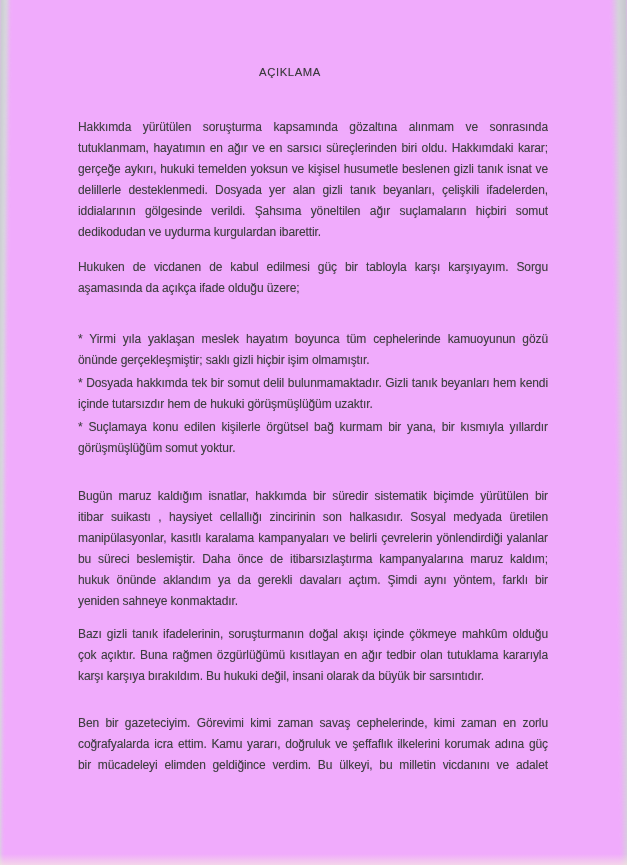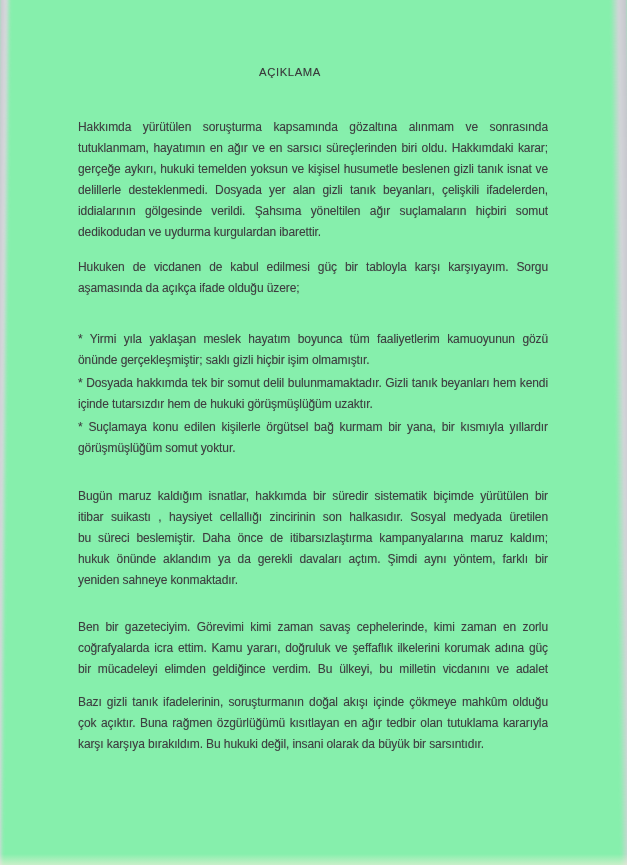--- a/index.html
+++ b/index.html
@@ -8,21 +8,21 @@
     width: 627px;
     height: 865px;
     overflow: hidden;
     background: #ffffff;
     font-family: "Liberation Sans", "DejaVu Sans", sans-serif;
   }
   .photo-frame {
     position: relative;
     width: 627px;
     height: 865px;
-    background: #86efac;
+    background: #f0abfc;
     overflow: hidden;
   }
   
   .edge {
     position: absolute;
     top: -6px;
     bottom: -6px;
     filter: blur(0.9px);
     pointer-events: none;
   }
@@ -107,50 +107,51 @@
       <div class="line">iddialarının gölgesinde verildi. Şahsıma yöneltilen ağır suçlamaların hiçbiri somut</div>
       <div class="line short">dedikodudan ve uydurma kurgulardan ibarettir.</div>
     </div>
 
     <div class="para para-2">
       <div class="line">Hukuken de vicdanen de kabul edilmesi güç bir tabloyla karşı karşıyayım. Sorgu</div>
       <div class="line short">aşamasında da açıkça ifade olduğu üzere;</div>
     </div>
 
     <div class="para para-3">
-      <div class="line">* Yirmi yıla yaklaşan meslek hayatım boyunca tüm faaliyetlerim kamuoyunun gözü</div>
+      <div class="line">* Yirmi yıla yaklaşan meslek hayatım boyunca tüm cephelerinde kamuoyunun gözü</div>
       <div class="line short">önünde gerçekleşmiştir; saklı gizli hiçbir işim olmamıştır.</div>
     </div>
 
     <div class="para para-4">
       <div class="line">* Dosyada hakkımda tek bir somut delil bulunmamaktadır. Gizli tanık beyanları hem kendi</div>
       <div class="line short">içinde tutarsızdır hem de hukuki görüşmüşlüğüm uzaktır.</div>
     </div>
 
     <div class="para para-5">
       <div class="line">* Suçlamaya konu edilen kişilerle örgütsel bağ kurmam bir yana, bir kısmıyla yıllardır</div>
       <div class="line short">görüşmüşlüğüm somut yoktur.</div>
     </div>
 
     <div class="para para-6">
       <div class="line">Bugün maruz kaldığım isnatlar, hakkımda bir süredir sistematik biçimde yürütülen bir</div>
       <div class="line">itibar suikastı , haysiyet cellallığı zincirinin son halkasıdır. Sosyal medyada üretilen</div>
+      <div class="line">manipülasyonlar, kasıtlı karalama kampanyaları ve belirli çevrelerin yönlendirdiği yalanlar</div>
       <div class="line">bu süreci beslemiştir. Daha önce de itibarsızlaştırma kampanyalarına maruz kaldım;</div>
       <div class="line">hukuk önünde aklandım ya da gerekli davaları açtım. Şimdi aynı yöntem, farklı bir kurguyla</div>
       <div class="line short">yeniden sahneye konmaktadır.</div>
+    </div>
+
+    <div class="para para-7">
+      <div class="line">Bazı gizli tanık ifadelerinin, soruşturmanın doğal akışı içinde çökmeye mahkûm olduğu</div>
+      <div class="line">çok açıktır. Buna rağmen özgürlüğümü kısıtlayan en ağır tedbir olan tutuklama kararıyla</div>
+      <div class="line short">karşı karşıya bırakıldım. Bu hukuki değil, insani olarak da büyük bir sarsıntıdır.</div>
     </div>
 
     <div class="para para-8">
       <div class="line">Ben bir gazeteciyim. Görevimi kimi zaman savaş cephelerinde, kimi zaman en zorlu</div>
       <div class="line">coğrafyalarda icra ettim. Kamu yararı, doğruluk ve şeffaflık ilkelerini korumak adına güç</div>
       <div class="line">bir mücadeleyi elimden geldiğince verdim. Bu ülkeyi, bu milletin vicdanını ve adalet</div>
     </div>
 
-    <div class="para para-7">
-      <div class="line">Bazı gizli tanık ifadelerinin, soruşturmanın doğal akışı içinde çökmeye mahkûm olduğu</div>
-      <div class="line">çok açıktır. Buna rağmen özgürlüğümü kısıtlayan en ağır tedbir olan tutuklama kararıyla</div>
-      <div class="line short">karşı karşıya bırakıldım. Bu hukuki değil, insani olarak da büyük bir sarsıntıdır.</div>
-    </div>
-
   </div>
 
   <div class="bottom-tint"></div>
 </div>
 
 </body></html>

